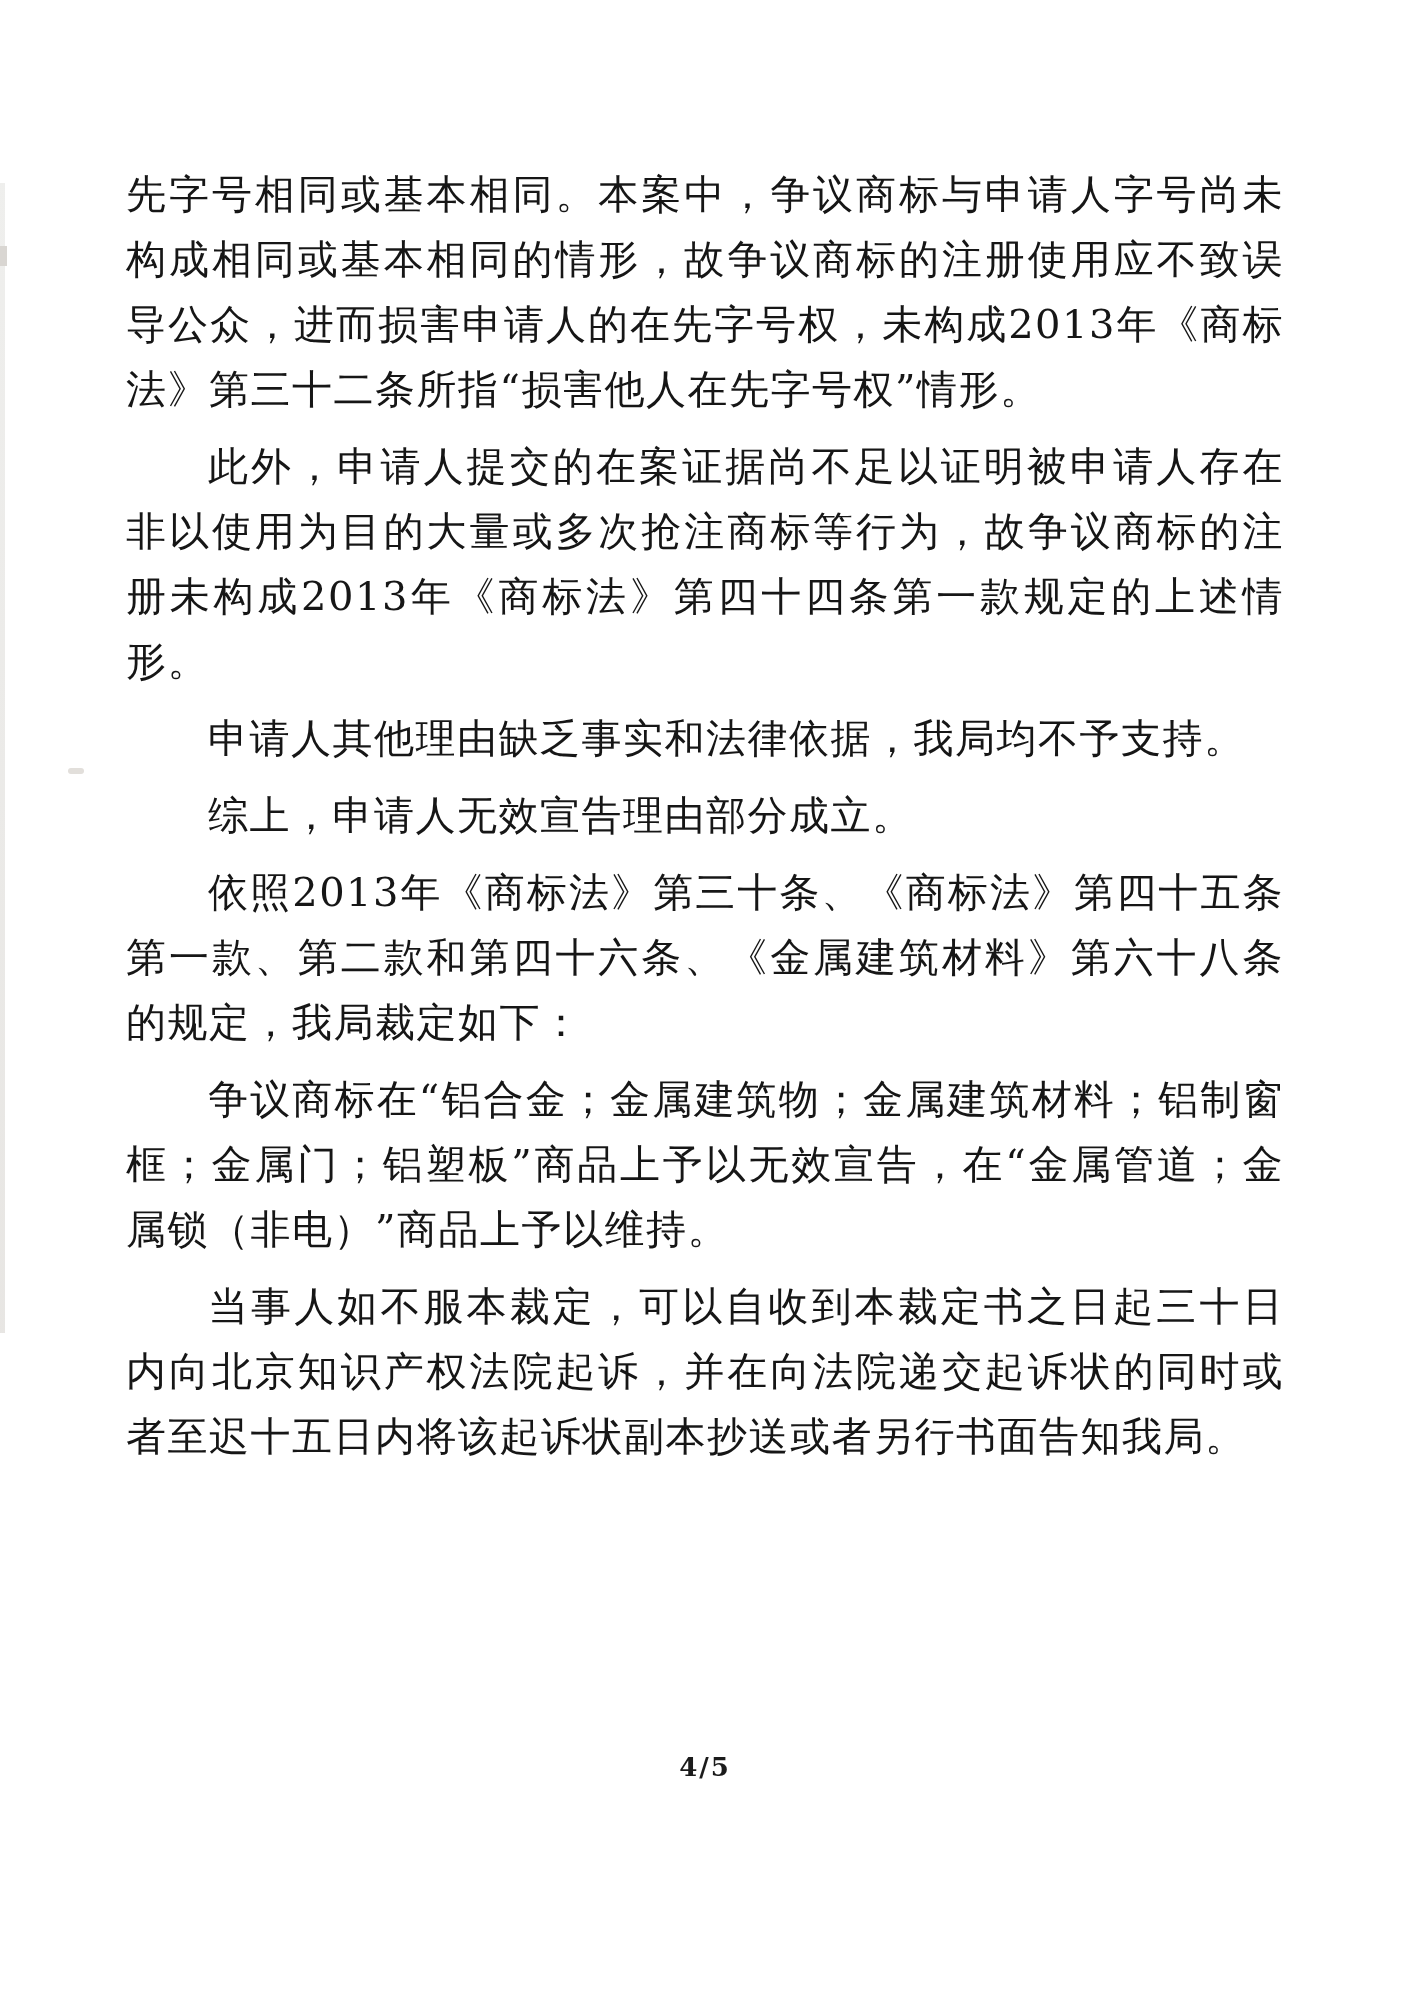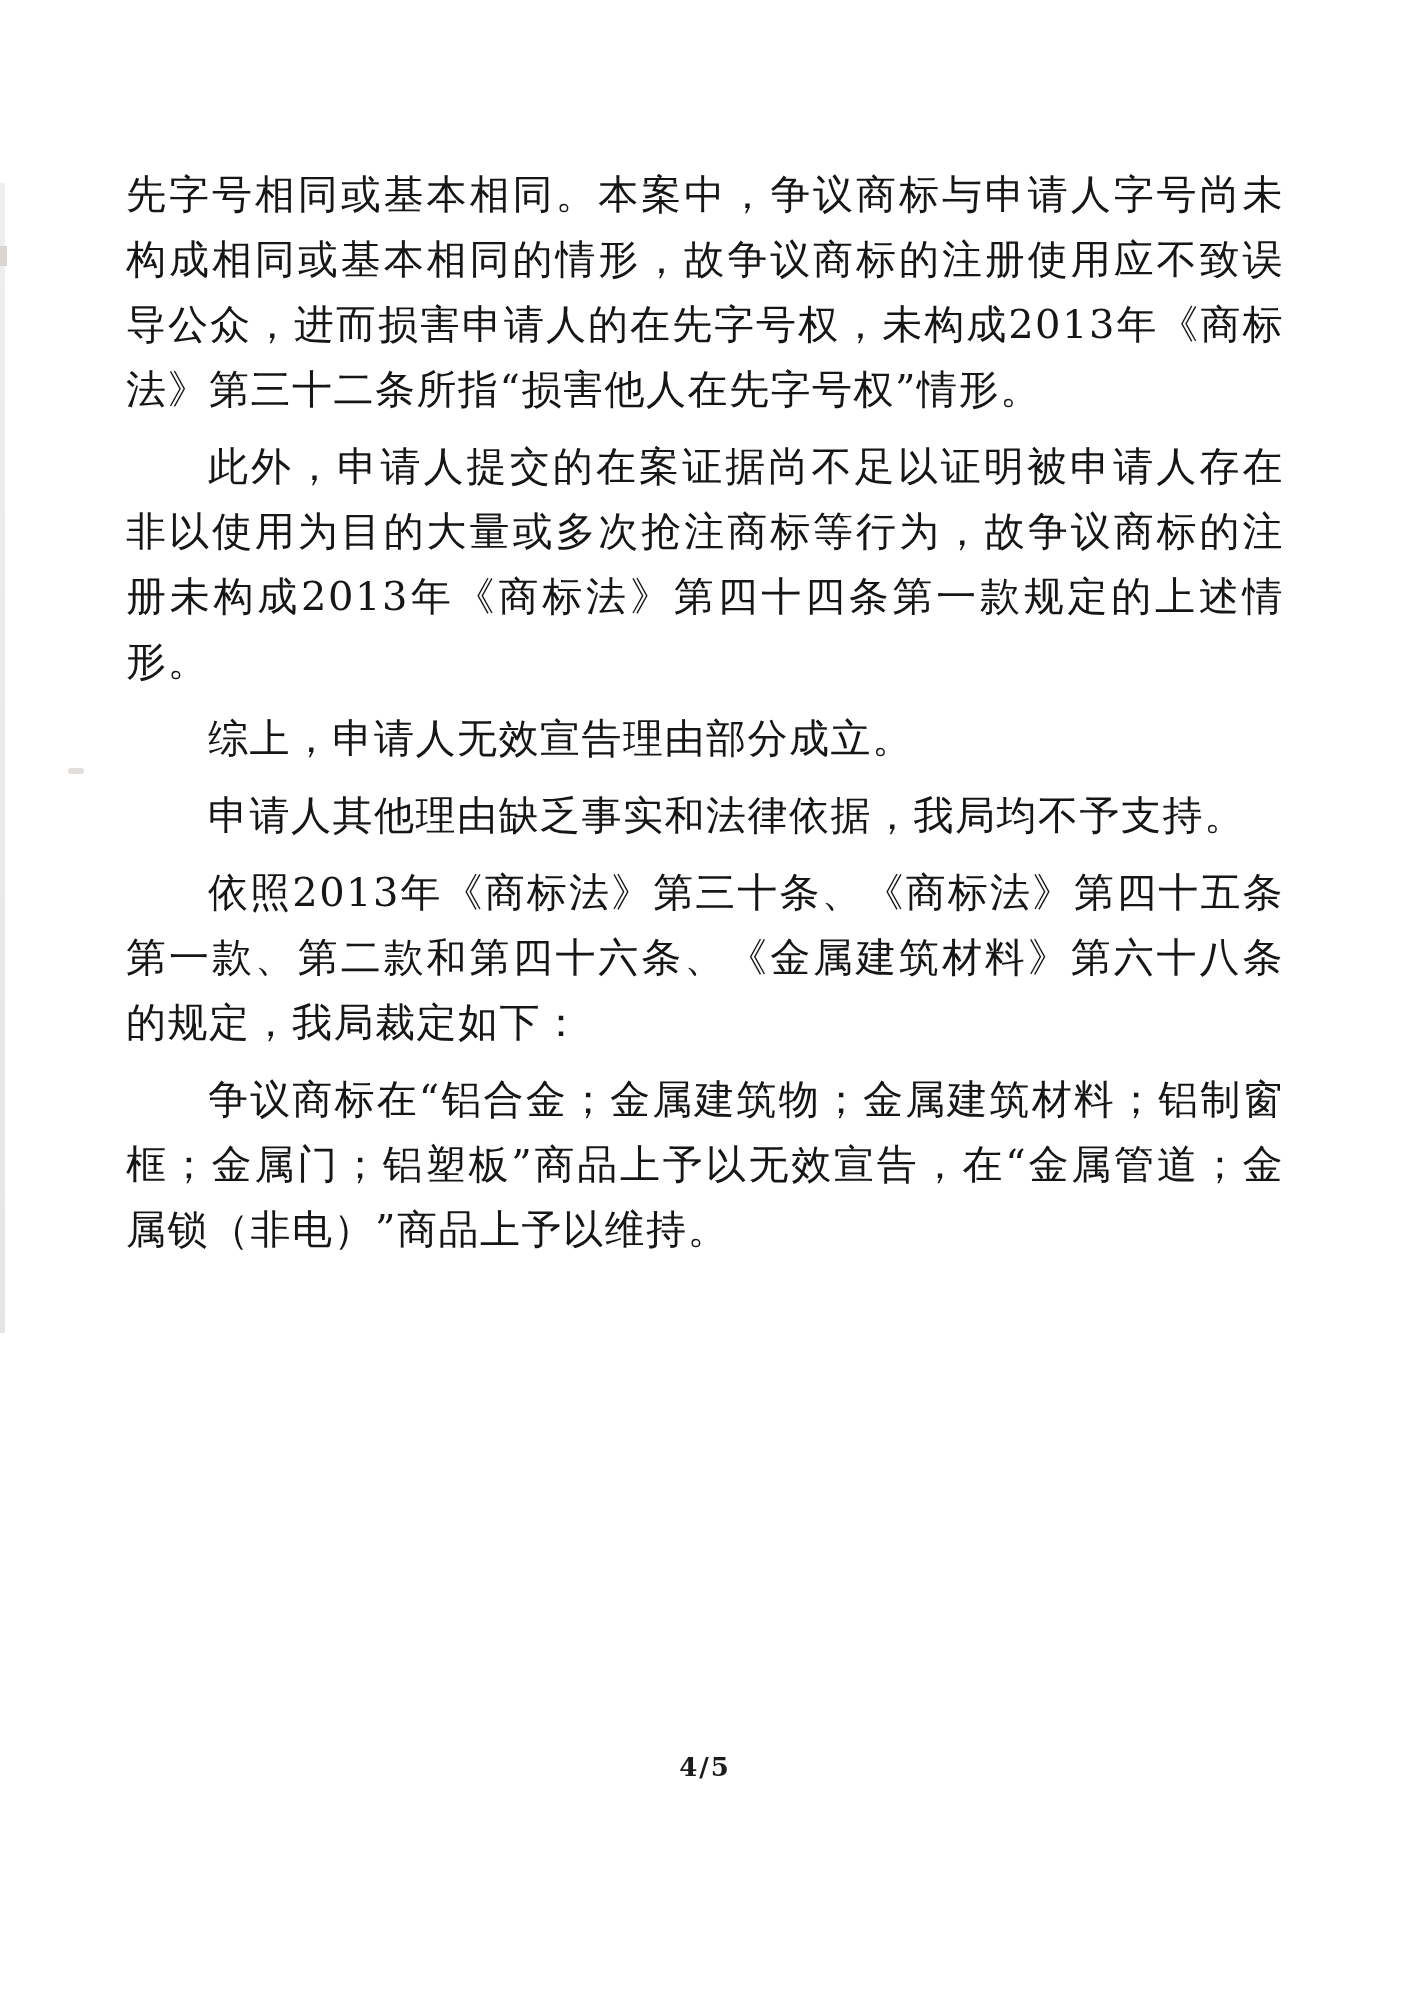--- a/index.html
+++ b/index.html
@@ -80,21 +80,22 @@
 
 <div class="page">
 
   <div class="scan-edge"></div>
   <div class="scan-speck-a"></div>
   <div class="scan-speck-b"></div>
 
   <div class="text-block">
     <p class="no-indent">先字号相同或基本相同。本案中，争议商标与申请人字号尚未构成相同或基本相同的情形，故争议商标的注册使用应不致误导公众，进而损害申请人的在先字号权，未构成2013年《商标法》第三十二条所指“损害他人在先字号权”情形。</p>
     <p>此外，申请人提交的在案证据尚不足以证明被申请人存在非以使用为目的大量或多次抢注商标等行为，故争议商标的注册未构成2013年《商标法》第四十四条第一款规定的上述情形。</p>
+    <p>申请人其他理由缺乏事实和法律依据，我局均不予支持。</p>
     <p>综上，申请人无效宣告理由部分成立。</p>
-    <p>申请人其他理由缺乏事实和法律依据，我局均不予支持。</p>
     <p>依照2013年《商标法》第三十条、《商标法》第四十五条第一款、第二款和第四十六条、《金属建筑材料》第六十八条的规定，我局裁定如下：</p>
     <p>争议商标在“铝合金；金属建筑物；金属建筑材料；铝制窗框；金属门；铝塑板”商品上予以无效宣告，在“金属管道；金属锁（非电）”商品上予以维持。</p>
+    <p>当事人如不服本裁定，可以自收到本裁定书之日起三十日内向北京知识产权法院起诉，并在向法院递交起诉状的同时或者至迟十五日内将该起诉状副本抄送或者另行书面告知我局。</p>
   </div>
 
   <div class="footer">4/5</div>
 
 </div>
 
 </body></html>

